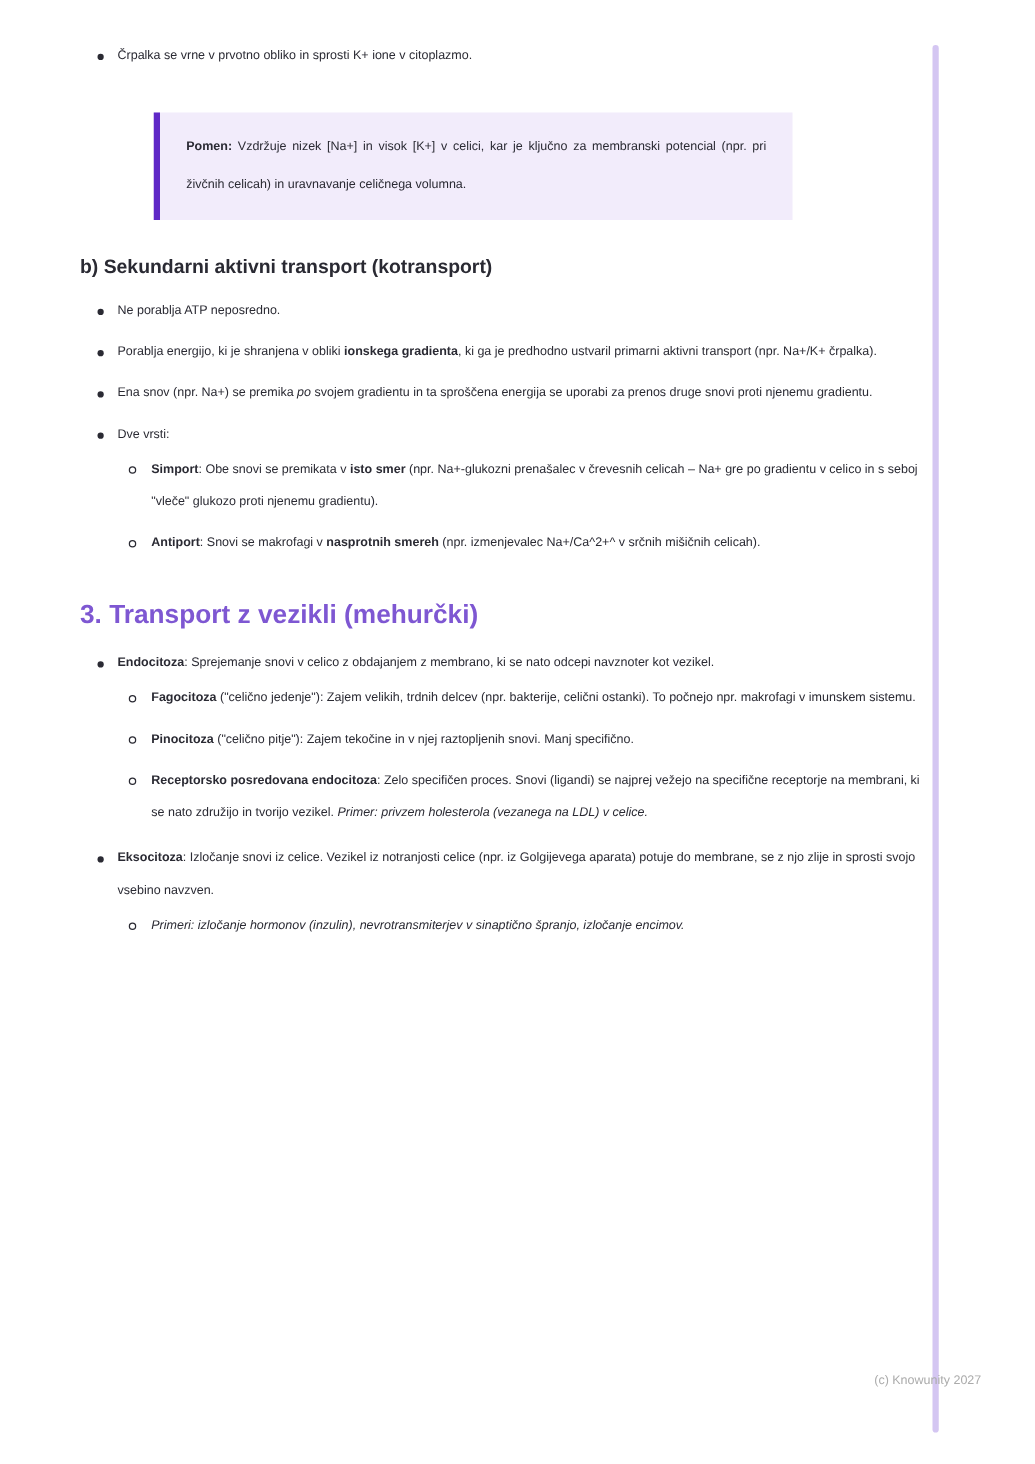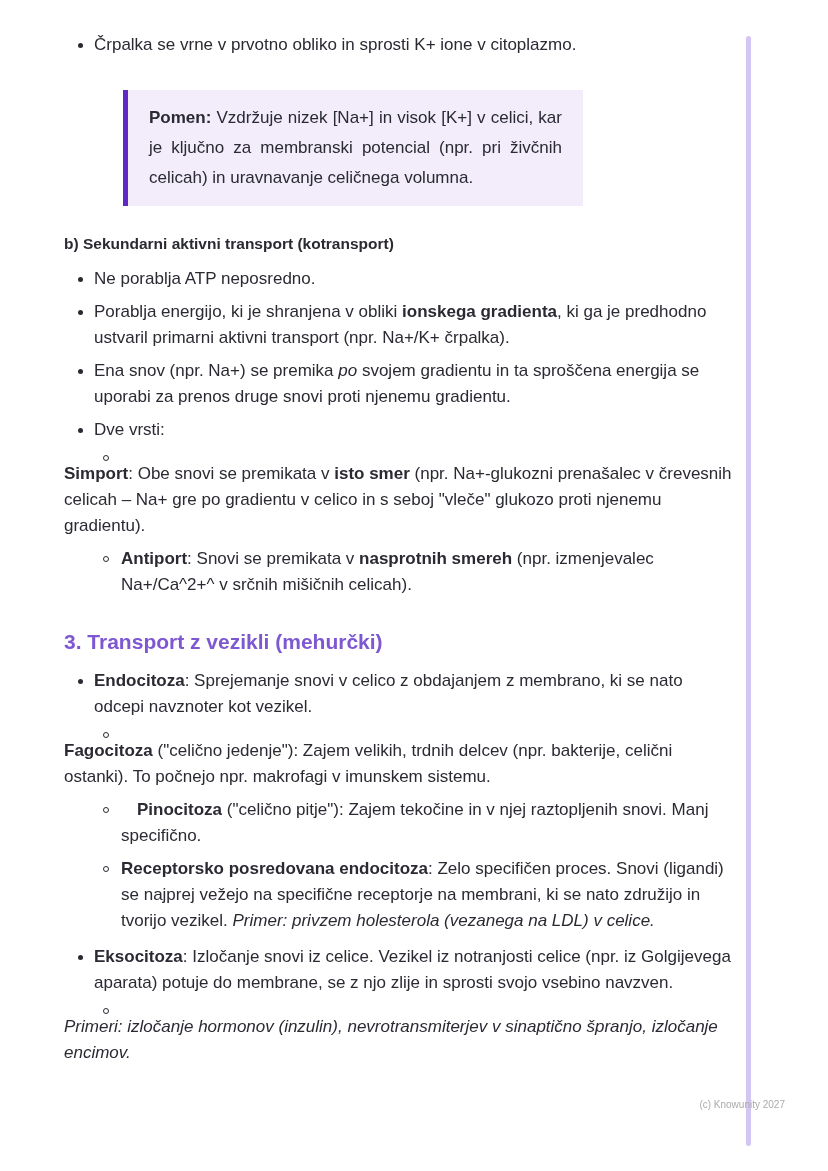--- a/index.html
+++ b/index.html
@@ -8,31 +8,31 @@
     width:828px; height:1171px; position:relative; overflow:hidden;
     font-family:"Liberation Sans","DejaVu Sans",sans-serif;
     color:var(--text, #2a2a33);
   }
   .page { position:relative; width:828px; height:1171px; background:#ffffff; }
   .edge-stripe {
     position:absolute; left:746px; top:36px; width:5px; height:1110px;
     background:var(--edge-stripe, #d4c6f2); border-radius:3px;
   }
   .content { position:relative; padding:32px 92px 0 64px; }
-  .txt { font-size:17px; line-height:26px; }
+  .txt { font-size:10px; line-height:26px; }
   .bullet { display:flex; align-items:flex-start; }
   .lvl1 { margin-top:7px; }
   .lvl1 > .marker { flex:0 0 auto; width:5px; height:5px; border-radius:50%;
     background:var(--text,#2a2a33); margin:11px 11px 0 14px; }
   .lvl2 { margin-top:7px; }
-  .lvl2.tight { margin-top:2px;flex-direction:column; }
+  .lvl2.tight { margin-top:2px; }
   .lvl2 > .marker { flex:0 0 auto; width:6px; height:6px; border-radius:50%;
     background:transparent; border:1.4px solid var(--text,#2a2a33); margin:10px 12px 0 39px; }
   .callout {
-    margin:32px 0 0 59px; width:460px;
+    margin:32px 0 0 59px; width:511px;
     background:var(--callout-bg, #f2ecfb);
     border-left:5px solid var(--callout-border, #5f28c7);
     padding:13px 21px;
   }
   .callout .txt { line-height:30px; text-align:justify; }
   .h-black { margin-top:26px; font-size:15.5px; font-weight:700; line-height:24px; color:var(--text,#2a2a33); }
   .h-purple { margin-top:30px; font-size:21px; font-weight:700; line-height:28px; color:var(--accent,#7e57d2); }
   .para { margin-top:22px; }
   .justify { text-align:justify; }
   .list { margin-top:10px; }
@@ -78,39 +78,39 @@
       <div class="bullet lvl1">
         <span class="marker"></span>
         <p class="txt"><span>Dve vrsti:</span></p>
       </div>
       <div class="bullet lvl2 tight">
         <span class="marker"></span>
         <p class="txt"><span style="font-weight: 700;">Simport</span><span>: Obe snovi se premikata v </span><span style="font-weight: 700;">isto smer</span><span> (npr. Na+-glukozni prenašalec v črevesnih celicah – Na+ gre po gradientu v celico in s seboj "vleče" glukozo proti njenemu gradientu).</span></p>
       </div>
       <div class="bullet lvl2">
         <span class="marker"></span>
-        <p class="txt"><span style="font-weight: 700;">Antiport</span><span>: Snovi se premikata v </span><span style="font-weight: 700;">nasprotnih smereh</span><span> (npr. izmenjevalec Na+/Ca^2+^ v srčnih mišičnih celicah).</span></p>
+        <p class="txt"><span style="font-weight: 700;">Antiport</span><span>: Snovi se makrofagi v </span><span style="font-weight: 700;">nasprotnih smereh</span><span> (npr. izmenjevalec Na+/Ca^2+^ v srčnih mišičnih celicah).</span></p>
       </div>
     </div>
 
     <h2 class="h-purple">3. Transport z vezikli (mehurčki)</h2>
 
 
     <div class="list list-gap">
       <div class="bullet lvl1">
         <span class="marker"></span>
         <p class="txt"><span style="font-weight: 700;">Endocitoza</span><span>: Sprejemanje snovi v celico z obdajanjem z membrano, ki se nato odcepi navznoter kot vezikel.</span></p>
       </div>
       <div class="bullet lvl2 tight">
         <span class="marker"></span>
         <p class="txt"><span style="font-weight: 700;">Fagocitoza</span><span> ("celično jedenje"): Zajem velikih, trdnih delcev (npr. bakterije, celični ostanki). To počnejo npr. makrofagi v imunskem sistemu.</span></p>
       </div>
       <div class="bullet lvl2">
         <span class="marker"></span>
-        <p class="txt"><span style="font-weight: 700; margin-left: 16px;">Pinocitoza</span><span> ("celično pitje"): Zajem tekočine in v njej raztopljenih snovi. Manj specifično.</span></p>
+        <p class="txt"><span style="font-weight: 700;">Pinocitoza</span><span> ("celično pitje"): Zajem tekočine in v njej raztopljenih snovi. Manj specifično.</span></p>
       </div>
       <div class="bullet lvl2">
         <span class="marker"></span>
         <p class="txt"><span style="font-weight: 700;">Receptorsko posredovana endocitoza</span><span>: Zelo specifičen proces. Snovi (ligandi) se najprej vežejo na specifične receptorje na membrani, ki se nato združijo in tvorijo vezikel. </span><span style="font-style: italic;">Primer: privzem holesterola (vezanega na LDL) v celice.</span></p>
       </div>
       <div class="bullet lvl1" style="margin-top:10px;justify-content:flex-end;">
         <span class="marker"></span>
         <p class="txt"><span style="font-weight: 700;">Eksocitoza</span><span>: Izločanje snovi iz celice. Vezikel iz notranjosti celice (npr. iz Golgijevega aparata) potuje do membrane, se z njo zlije in sprosti svojo vsebino navzven.</span></p>
       </div>
       <div class="bullet lvl2 tight">

